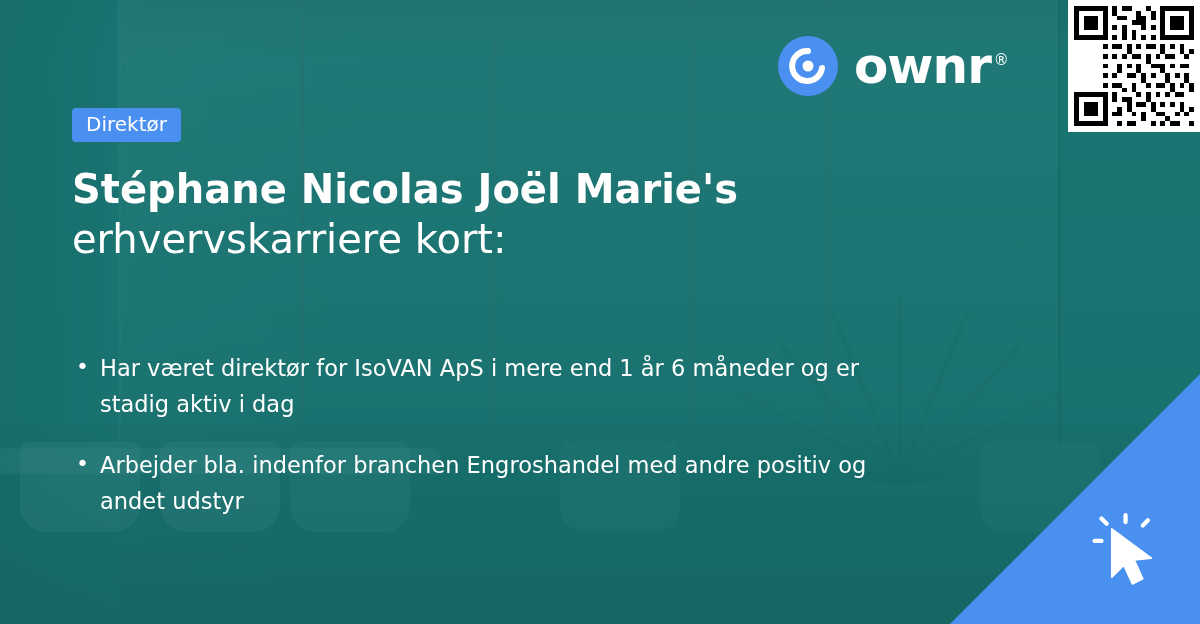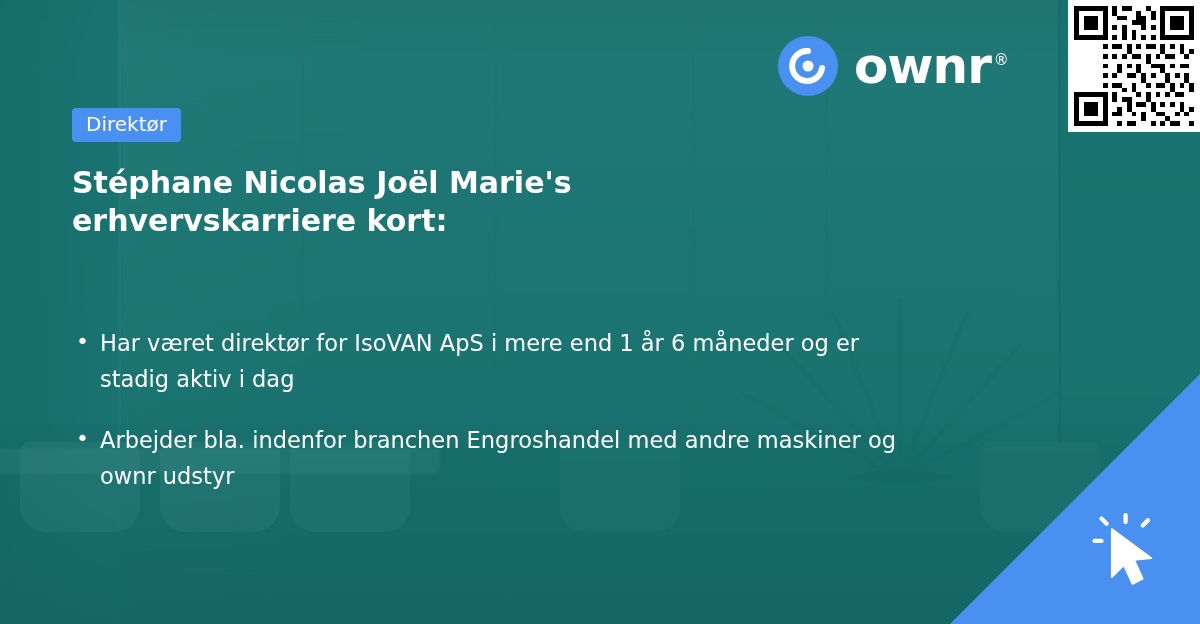--- a/index.html
+++ b/index.html
@@ -180,26 +180,26 @@
     background: #4a90f0;
     color: #ffffff;
     font-size: 20px;
     padding: 5px 14px 7px;
     border-radius: 4px;
     line-height: 1.1;
   }
   h1 {
     margin: 22px 0 0;
     color: #ffffff;
-    font-size: 30px;
+    font-size: 40px;
     font-weight: 700;
     line-height: 1.25;
     letter-spacing: 0px;
   }
-  h1 .line2 { font-weight: 700; display: block; }
+  h1 .line2 { font-weight: 400; display: block; }
 
   ul.bullets {
     list-style: none;
     margin: 86px 0 8px;
     padding: 0;
   }
   ul.bullets li {
     position: relative;
     color: #ffffff;
     font-size: 22.5px;
@@ -389,17 +389,17 @@
   </div>
 
   <div class="content">
     <span class="badge">Direktør</span>
     <h1>
       <span>Stéphane Nicolas Joël Marie's</span>
       <span class="line2">erhvervskarriere kort:</span>
     </h1>
     <ul class="bullets">
       <li>Har været direktør for IsoVAN ApS i mere end 1 år 6 måneder og er stadig aktiv i dag</li>
-      <li>Arbejder bla. indenfor branchen Engroshandel med andre maskiner og ownr udstyr</li>
+      <li>Arbejder bla. indenfor branchen Engroshandel med andre positiv og andet udstyr</li>
     </ul>
   </div>
 
 </div>
 
 </body></html>

